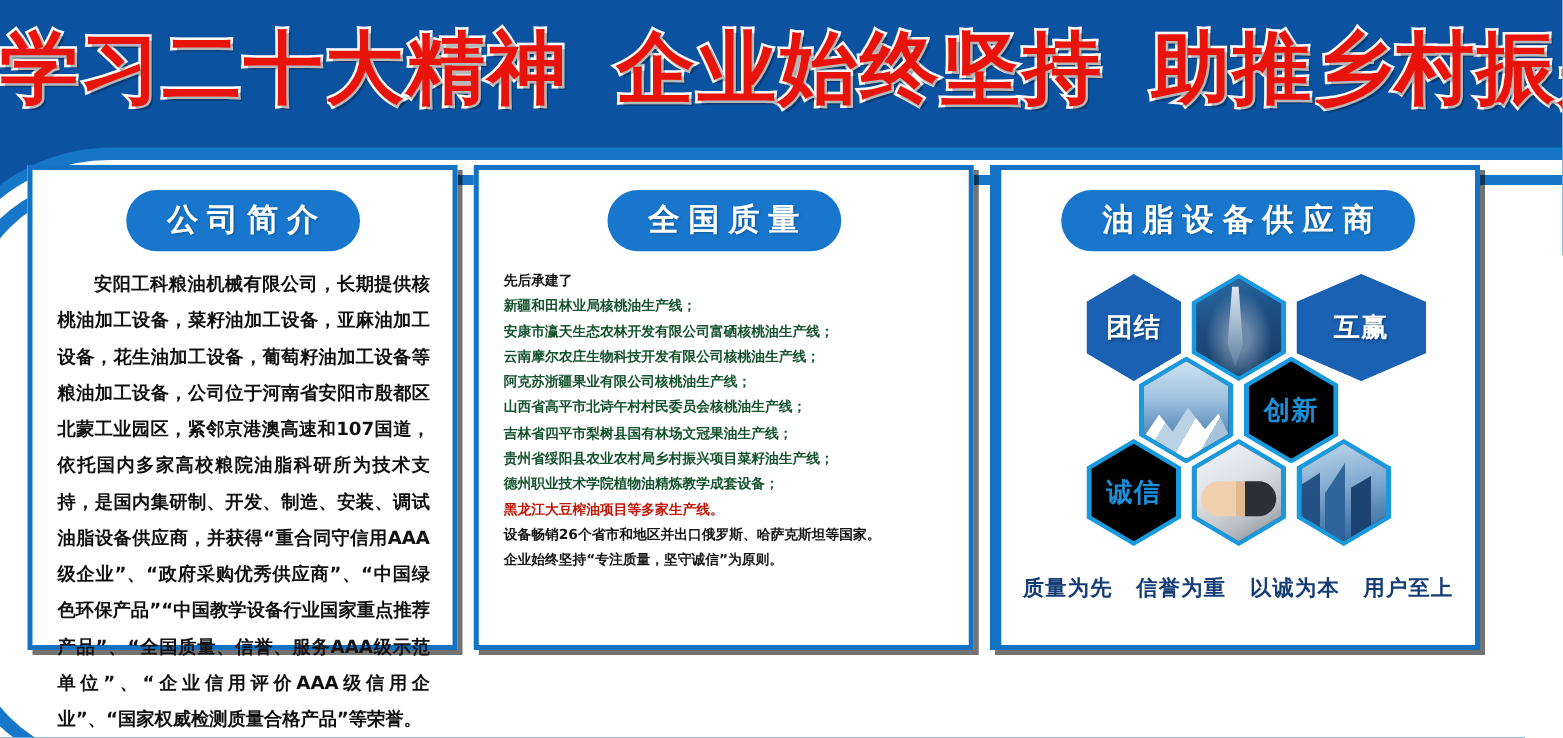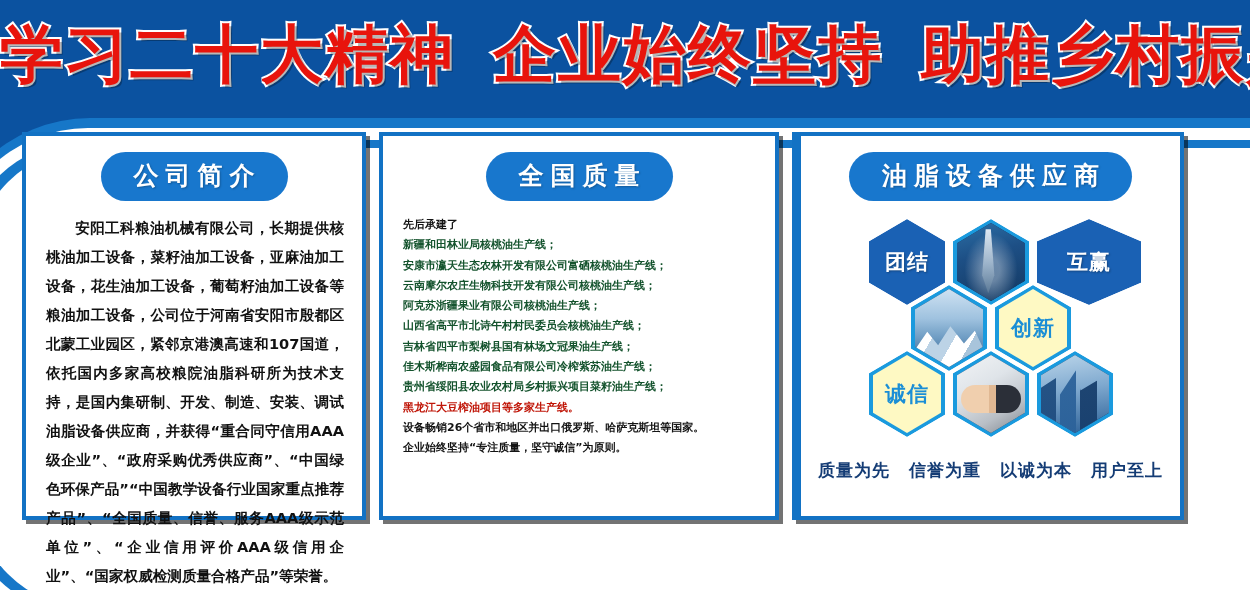--- a/index.html
+++ b/index.html
@@ -130,21 +130,21 @@
   }
   .hex-label{
     font-size:21px;font-weight:bold;letter-spacing:1px;
     font-family:"DejaVu Sans","Liberation Sans",sans-serif;
   }
   
   .hex.solid .face{background:#1a61b4;}
   .hex.solid .hex-label{color:#ffffff;text-shadow:1px 1px 2px rgba(0,0,0,.3);}
   
   .hex.outline .face{background:#1a9ade;}
-  .hex.outline .inner{background:#fef9c3;}
+  .hex.outline .inner{background:#000000;}
   .hex.outline .hex-label{color:#1a8ed6;}
   
   .hex.photo .face{background:#1a9ade;}
   .hex.photo .inner{background:#0d2b52;}
 
   .ph{position:absolute;inset:0;}
   
   .ph-ship{
     background:
       radial-gradient(ellipse at 50% 60%,rgba(255,255,255,.35) 0 18%,rgba(255,255,255,0) 55%),
@@ -222,22 +222,22 @@
   <div class="panel" id="panel-record">
     <div class="pill">全国质量</div>
     <div id="record-body">
       <div class="lead">先后承建了</div>
       <div class="item">新疆和田林业局核桃油生产线；</div>
       <div class="item">安康市瀛天生态农林开发有限公司富硒核桃油生产线；</div>
       <div class="item">云南摩尔农庄生物科技开发有限公司核桃油生产线；</div>
       <div class="item">阿克苏浙疆果业有限公司核桃油生产线；</div>
       <div class="item">山西省高平市北诗午村村民委员会核桃油生产线；</div>
       <div class="item">吉林省四平市梨树县国有林场文冠果油生产线；</div>
-      <div class="item">佳木斯桦南农盛园食品有限公司冷榨紫苏油生产线；</div>
       <div class="item">贵州省绥阳县农业农村局乡村振兴项目菜籽油生产线；</div>
+      <div class="item">德州职业技术学院植物油精炼教学成套设备；</div>
       <div class="item dark">黑龙江大豆榨油项目等多家生产线。</div>
       <div class="tail">设备畅销26个省市和地区并出口俄罗斯、哈萨克斯坦等国家。</div>
       <div class="tail">企业始终坚持“专注质量，坚守诚信”为原则。</div>
     </div>
   </div>
 
   <div class="panel" id="panel-supply">
     <div class="pill">油脂设备供应商</div>
 
     <div id="hex-area">

